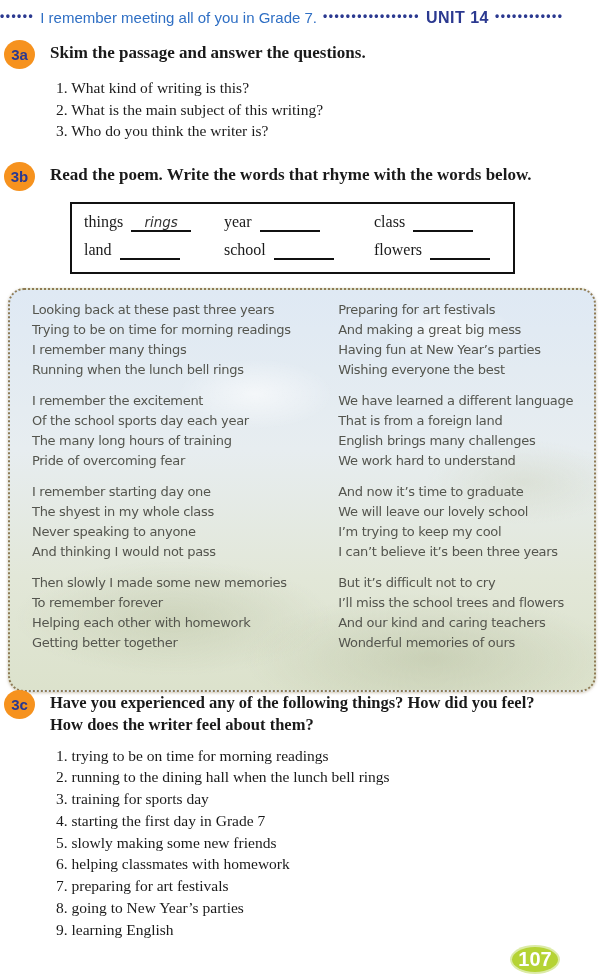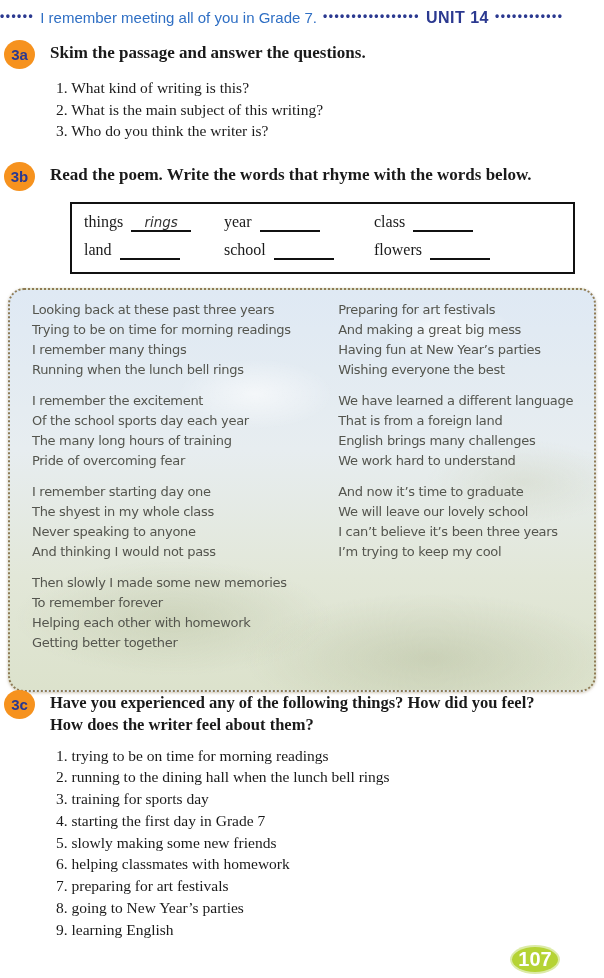--- a/index.html
+++ b/index.html
@@ -41,21 +41,21 @@
   .sec-title { font-weight:bold; font-size:17px; line-height:22px; }
   .sec-title-line { font-weight:bold; font-size:16.5px; line-height:22px; white-space:nowrap; }
   .q-list { margin-top:13px; padding-left:6px; }
   .q-list .q-item { font-size:15.5px; line-height:21.5px; }
   .sec-3a { margin-top:16px; }
   .sec-3b { margin-top:22px; }
   .sec-3c { margin-top:0; }
 
   
   .rhyme-box {
-    margin:16px 0 0 20px; width:505px;
+    margin:16px 0 0 20px; width:445px;
     border:2px solid #111;
     padding:8px 12px 12px;
   }
   .rhyme-grid { display:grid; grid-template-columns:140px 150px auto; row-gap:8px; }
   .rcell { display:flex; align-items:flex-end; }
   .rw { font-size:16px; line-height:20px; }
   .blank {
     display:inline-block; min-width:60px; height:19px;
     border-bottom:2px solid #111;
     margin-left:8px; text-align:center;
@@ -202,22 +202,28 @@
           </div>
           <div class="stanza">
             <div class="poem-line">We have learned a different language</div>
             <div class="poem-line">That is from a foreign land</div>
             <div class="poem-line">English brings many challenges</div>
             <div class="poem-line">We work hard to understand</div>
           </div>
           <div class="stanza">
             <div class="poem-line">And now it’s time to graduate</div>
             <div class="poem-line">We will leave our lovely school</div>
+            <div class="poem-line">I’m trying to keep my cool</div>
             <div class="poem-line">I can’t believe it’s been three years</div>
-            <div class="poem-line">I’m trying to keep my cool</div>
+          </div>
+          <div class="stanza">
+            <div class="poem-line">But it’s difficult not to cry</div>
+            <div class="poem-line">I’ll miss the school trees and flowers</div>
+            <div class="poem-line">And our kind and caring teachers</div>
+            <div class="poem-line">Wonderful memories of ours</div>
           </div>
         </div>
     </div>
   </div>
 
   <div class="section sec-3c">
     <div class="badge">3c</div>
     <div>
         <div class="sec-title-line">Have you experienced any of the following things? How did you feel?</div>
         <div class="sec-title-line">How does the writer feel about them?</div>

